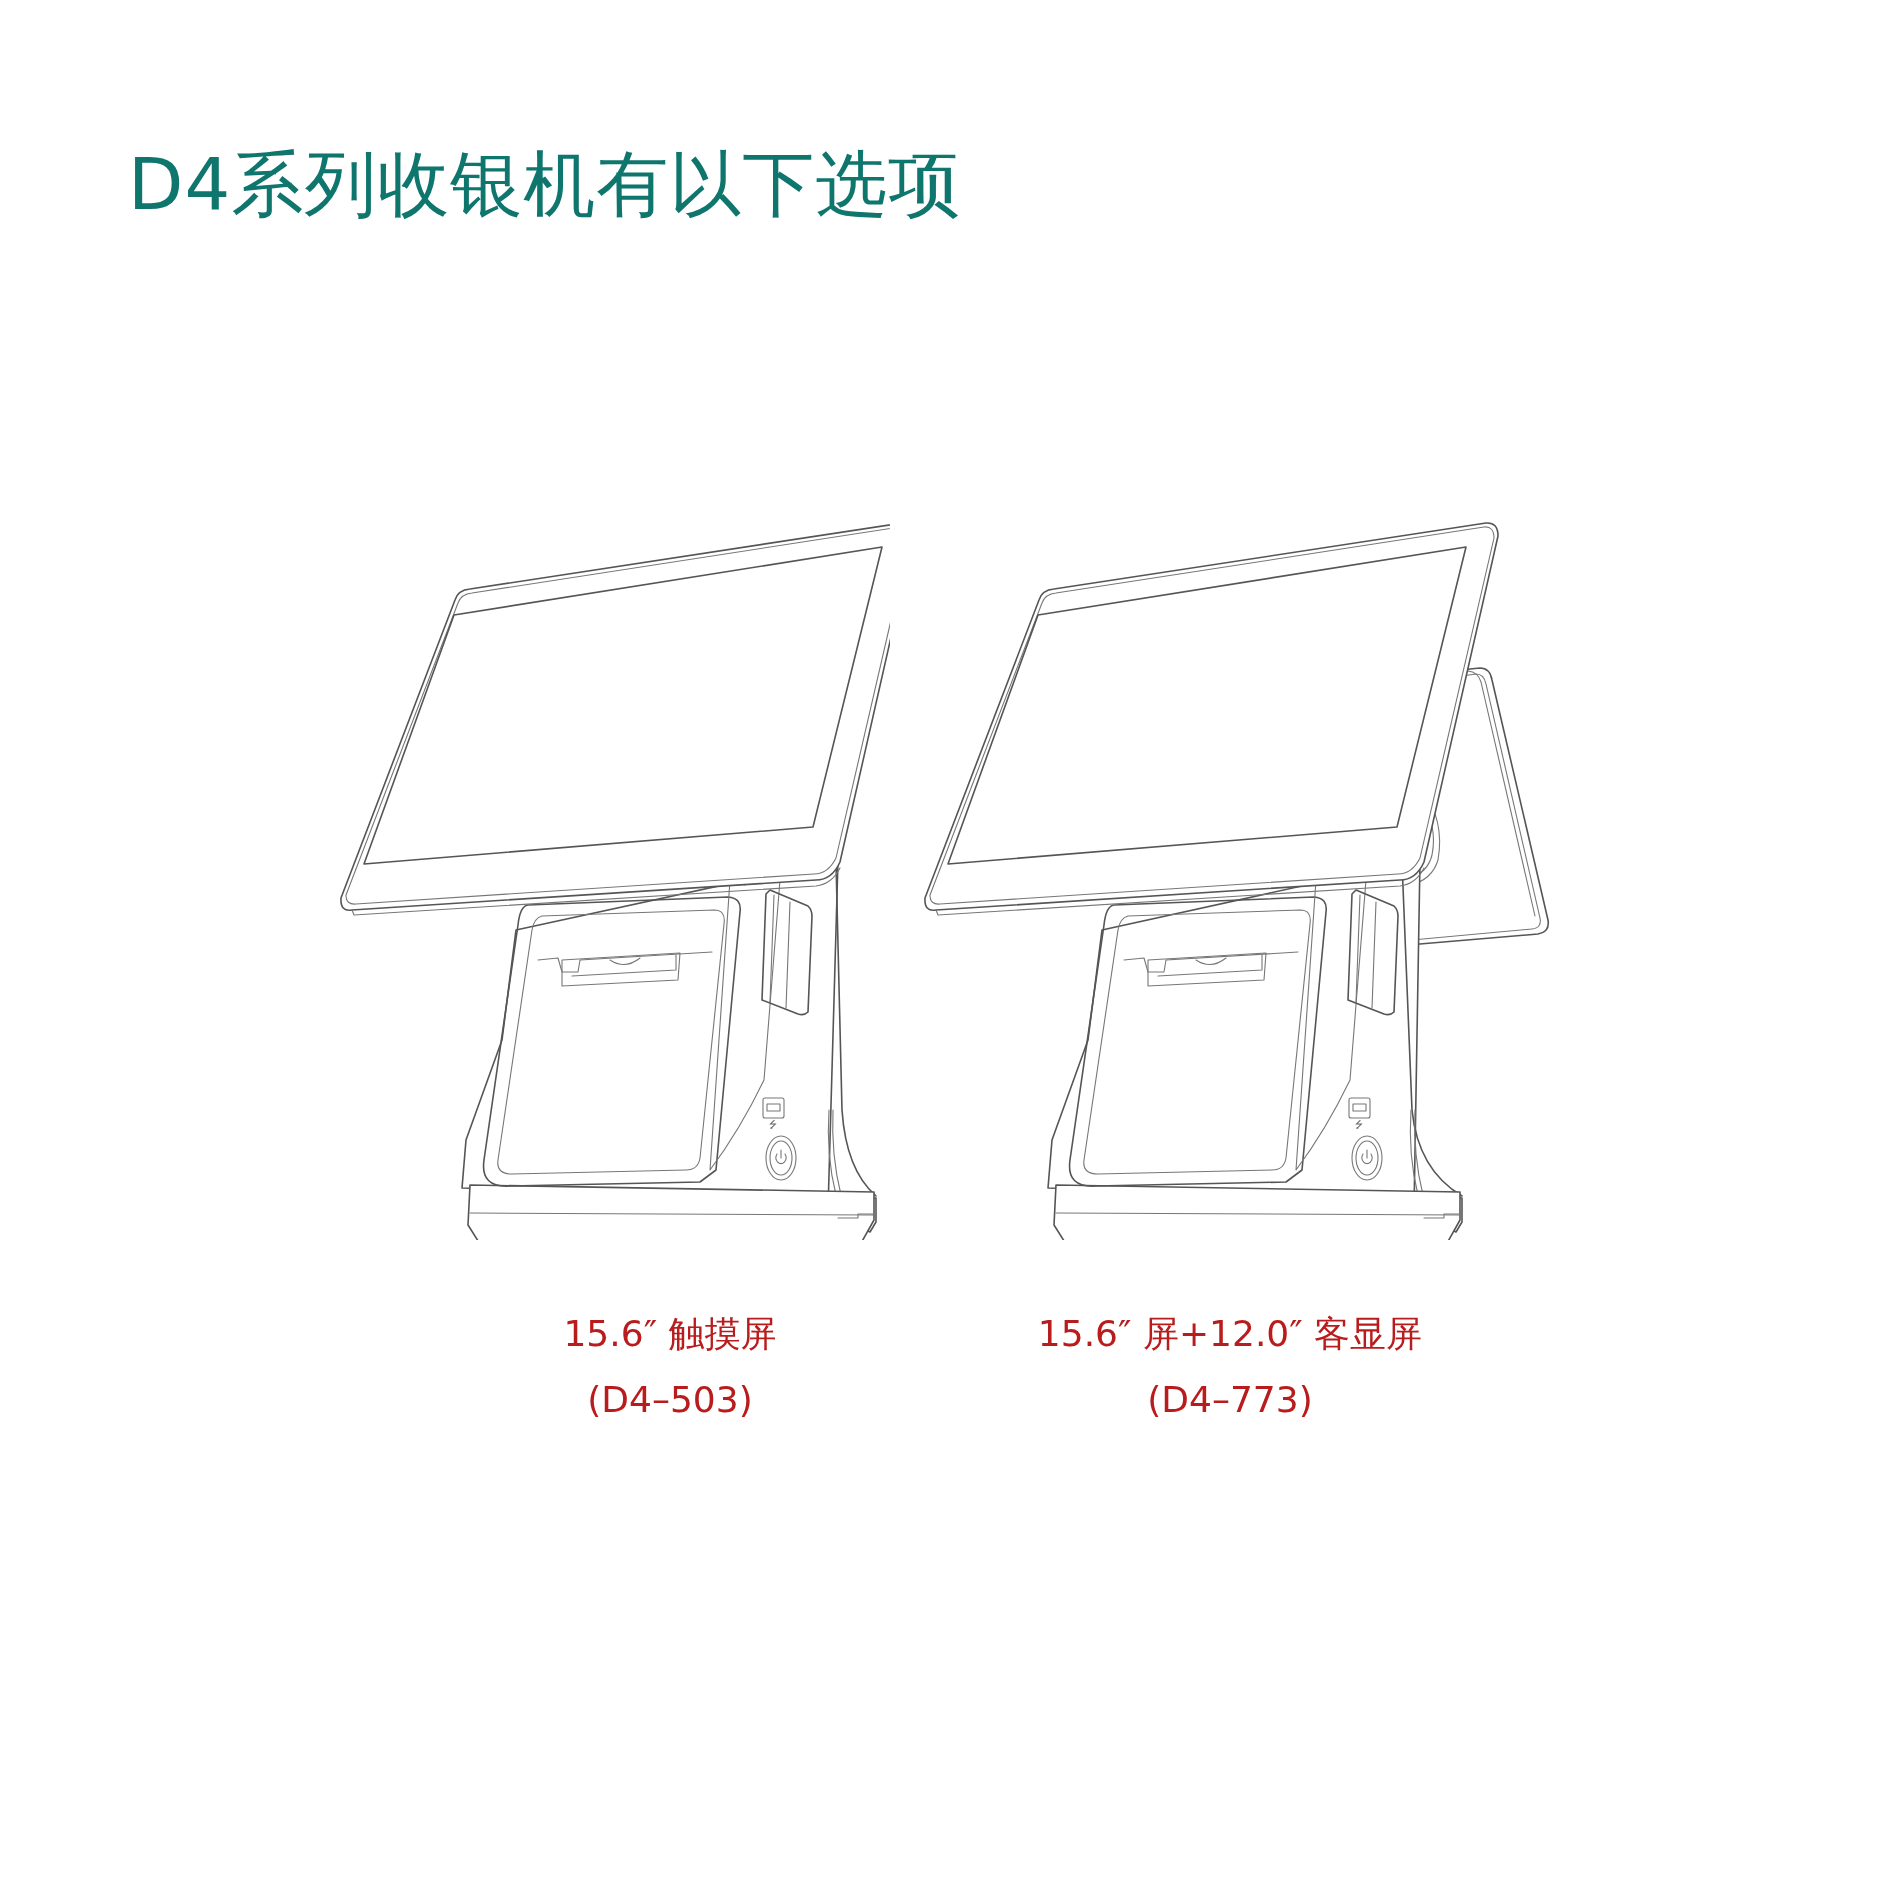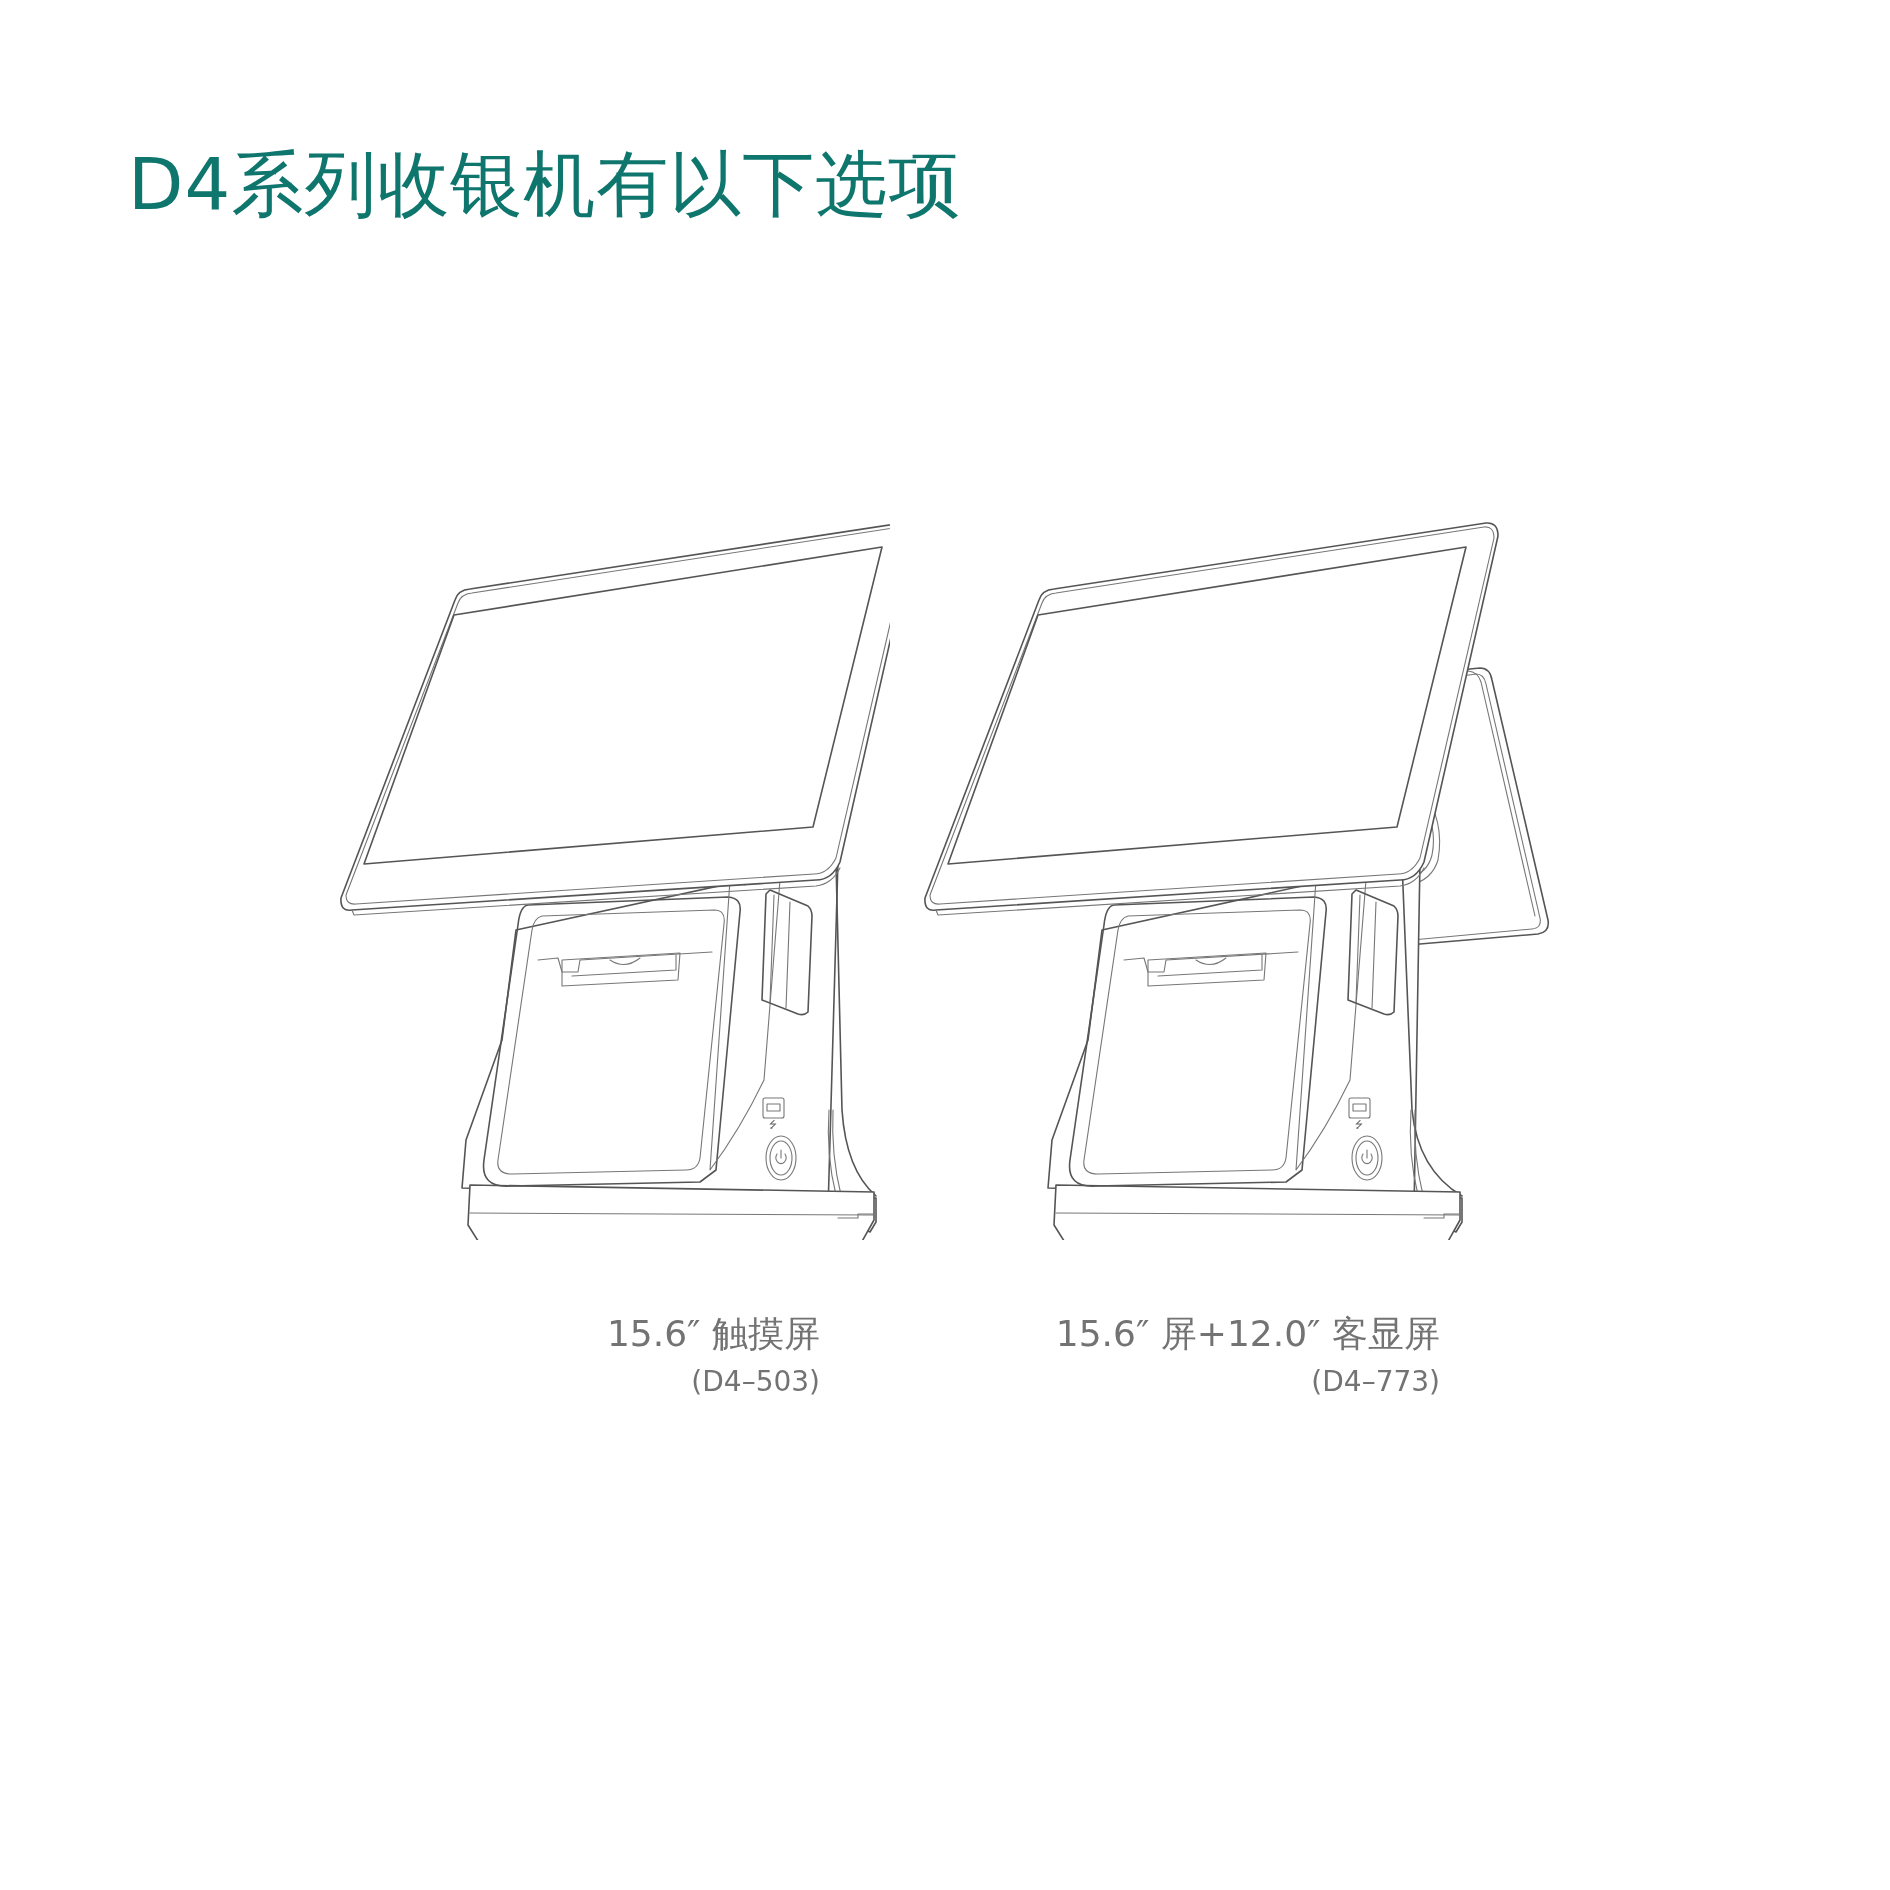--- a/index.html
+++ b/index.html
@@ -3,23 +3,23 @@
   <meta charset="utf-8">
   <style>
     html, body { margin: 0; padding: 0; background: #ffffff; }
     body { width: 1890px; height: 1890px; position: relative; overflow: hidden;
            font-family: "Liberation Sans", "DejaVu Sans", sans-serif; }
     .title { position: absolute; left: 128px; top: 100px; font-size: 72px; line-height: 1;
              color: #0f766e; font-weight: 400; letter-spacing: 1px; white-space: nowrap;
              font-family: "DejaVu Sans", sans-serif; }
     .device { position: absolute; }
     .device svg { display: block; }
-    .caption { position: absolute; text-align: right; color: #737373; white-space: nowrap; }
+    .caption { position: absolute; text-align: center; color: #b91c1c; white-space: nowrap; }
     .caption .cap-main { font-size: 36px; line-height: 1.2; font-family: "DejaVu Sans", sans-serif; }
-    .caption .cap-sub { font-size: 28px; line-height: 1.2; margin-top: 10px; font-family: "DejaVu Sans", sans-serif; }
+    .caption .cap-sub { font-size: 36px; line-height: 1.2; margin-top: 23px; font-family: "DejaVu Sans", sans-serif; }
     svg .ln { fill: none; stroke: #555; stroke-width: 1.6; stroke-linejoin: round; stroke-linecap: round; }
     svg .ln2 { fill: none; stroke: #777; stroke-width: 1.1; stroke-linejoin: round; stroke-linecap: round; }
     svg .fillw { fill: #ffffff; }
   </style>
 </head>
 <body>
 
 <h1 class="title">D4系列收银机有以下选项</h1>
 
 <div class="device" style="left:330px; top:520px;">

